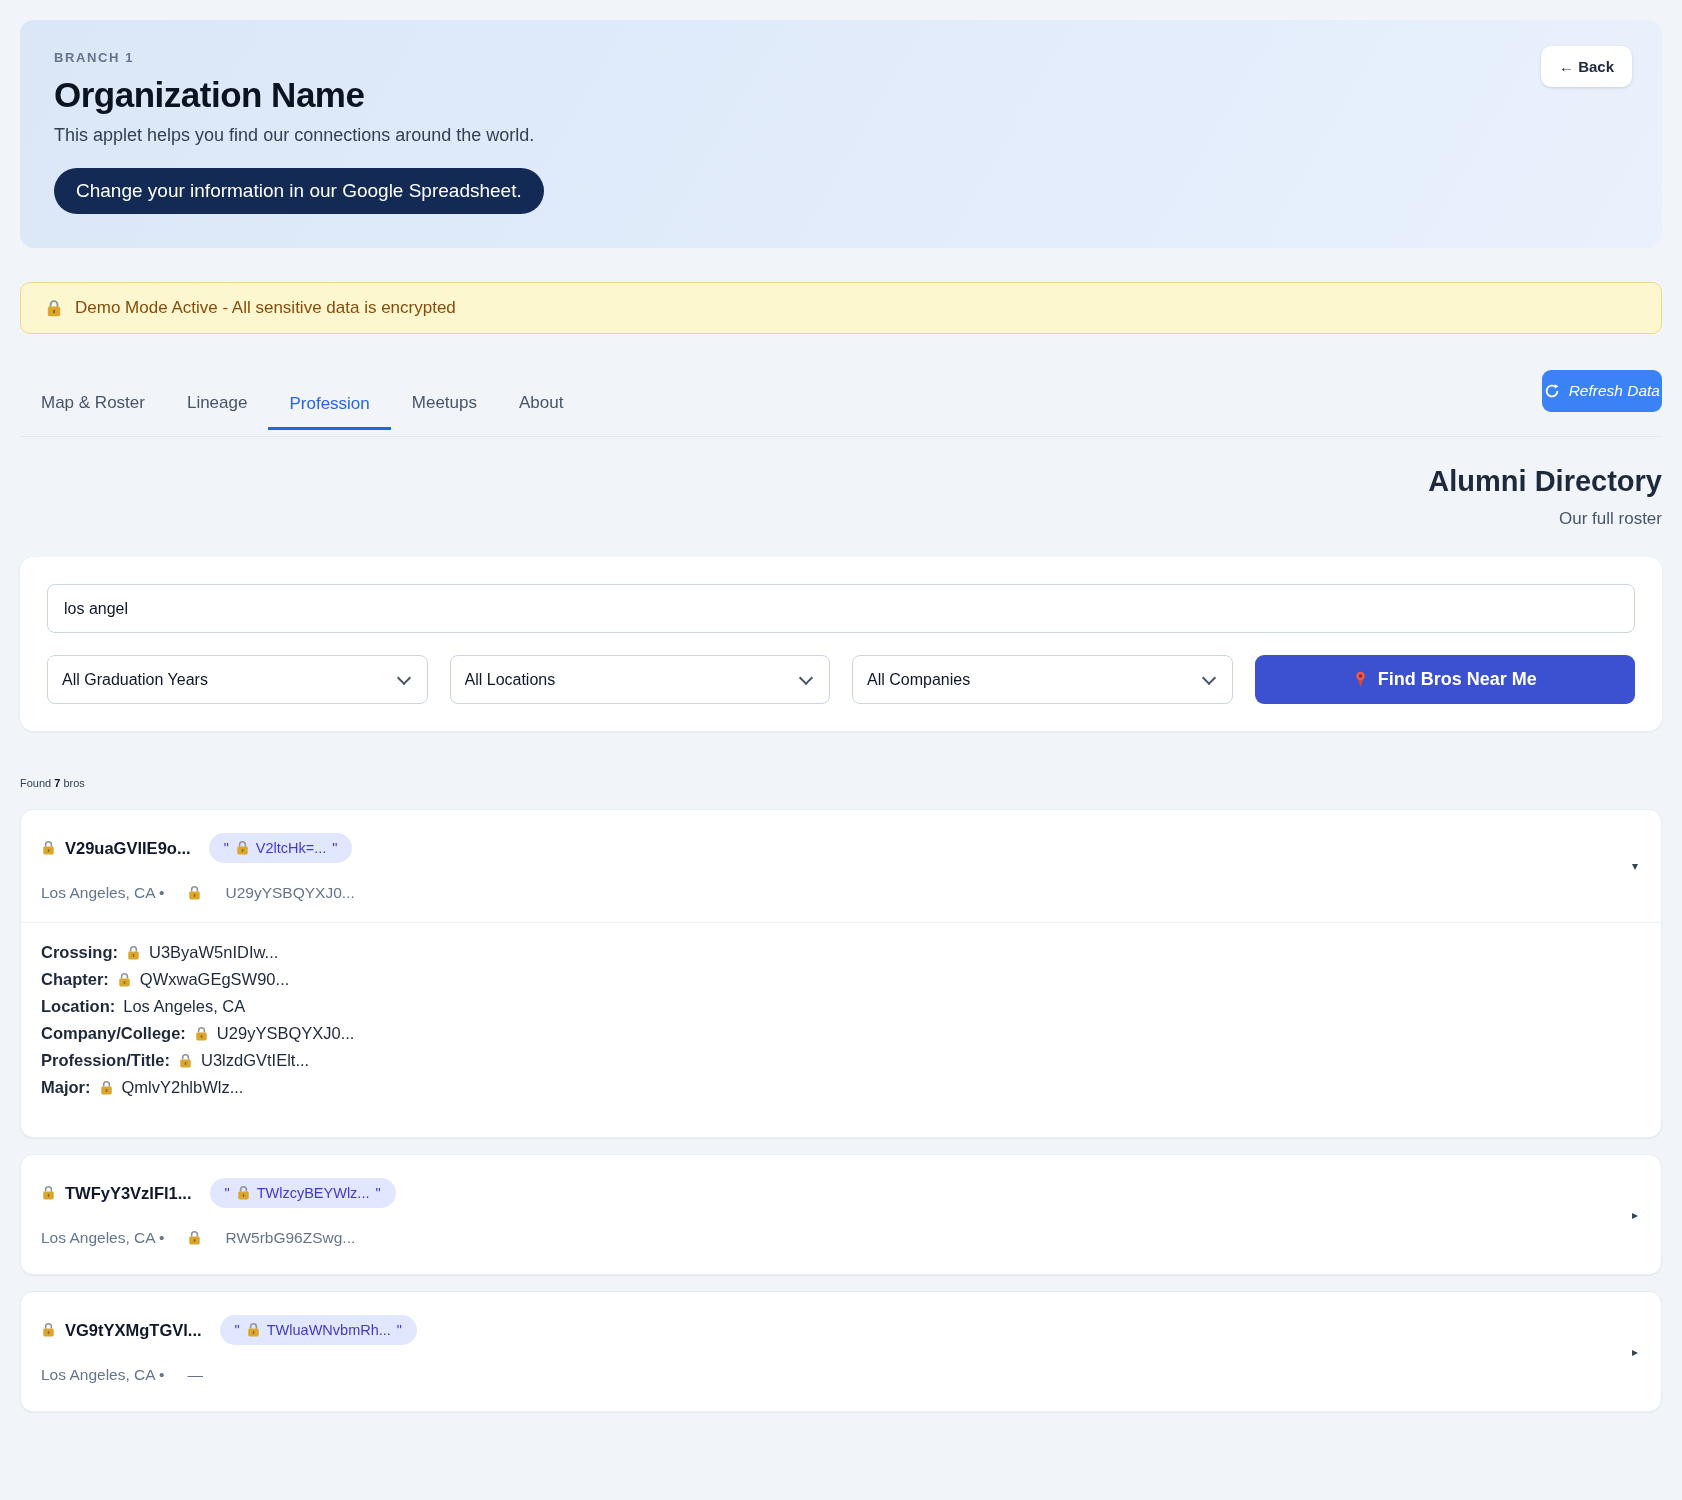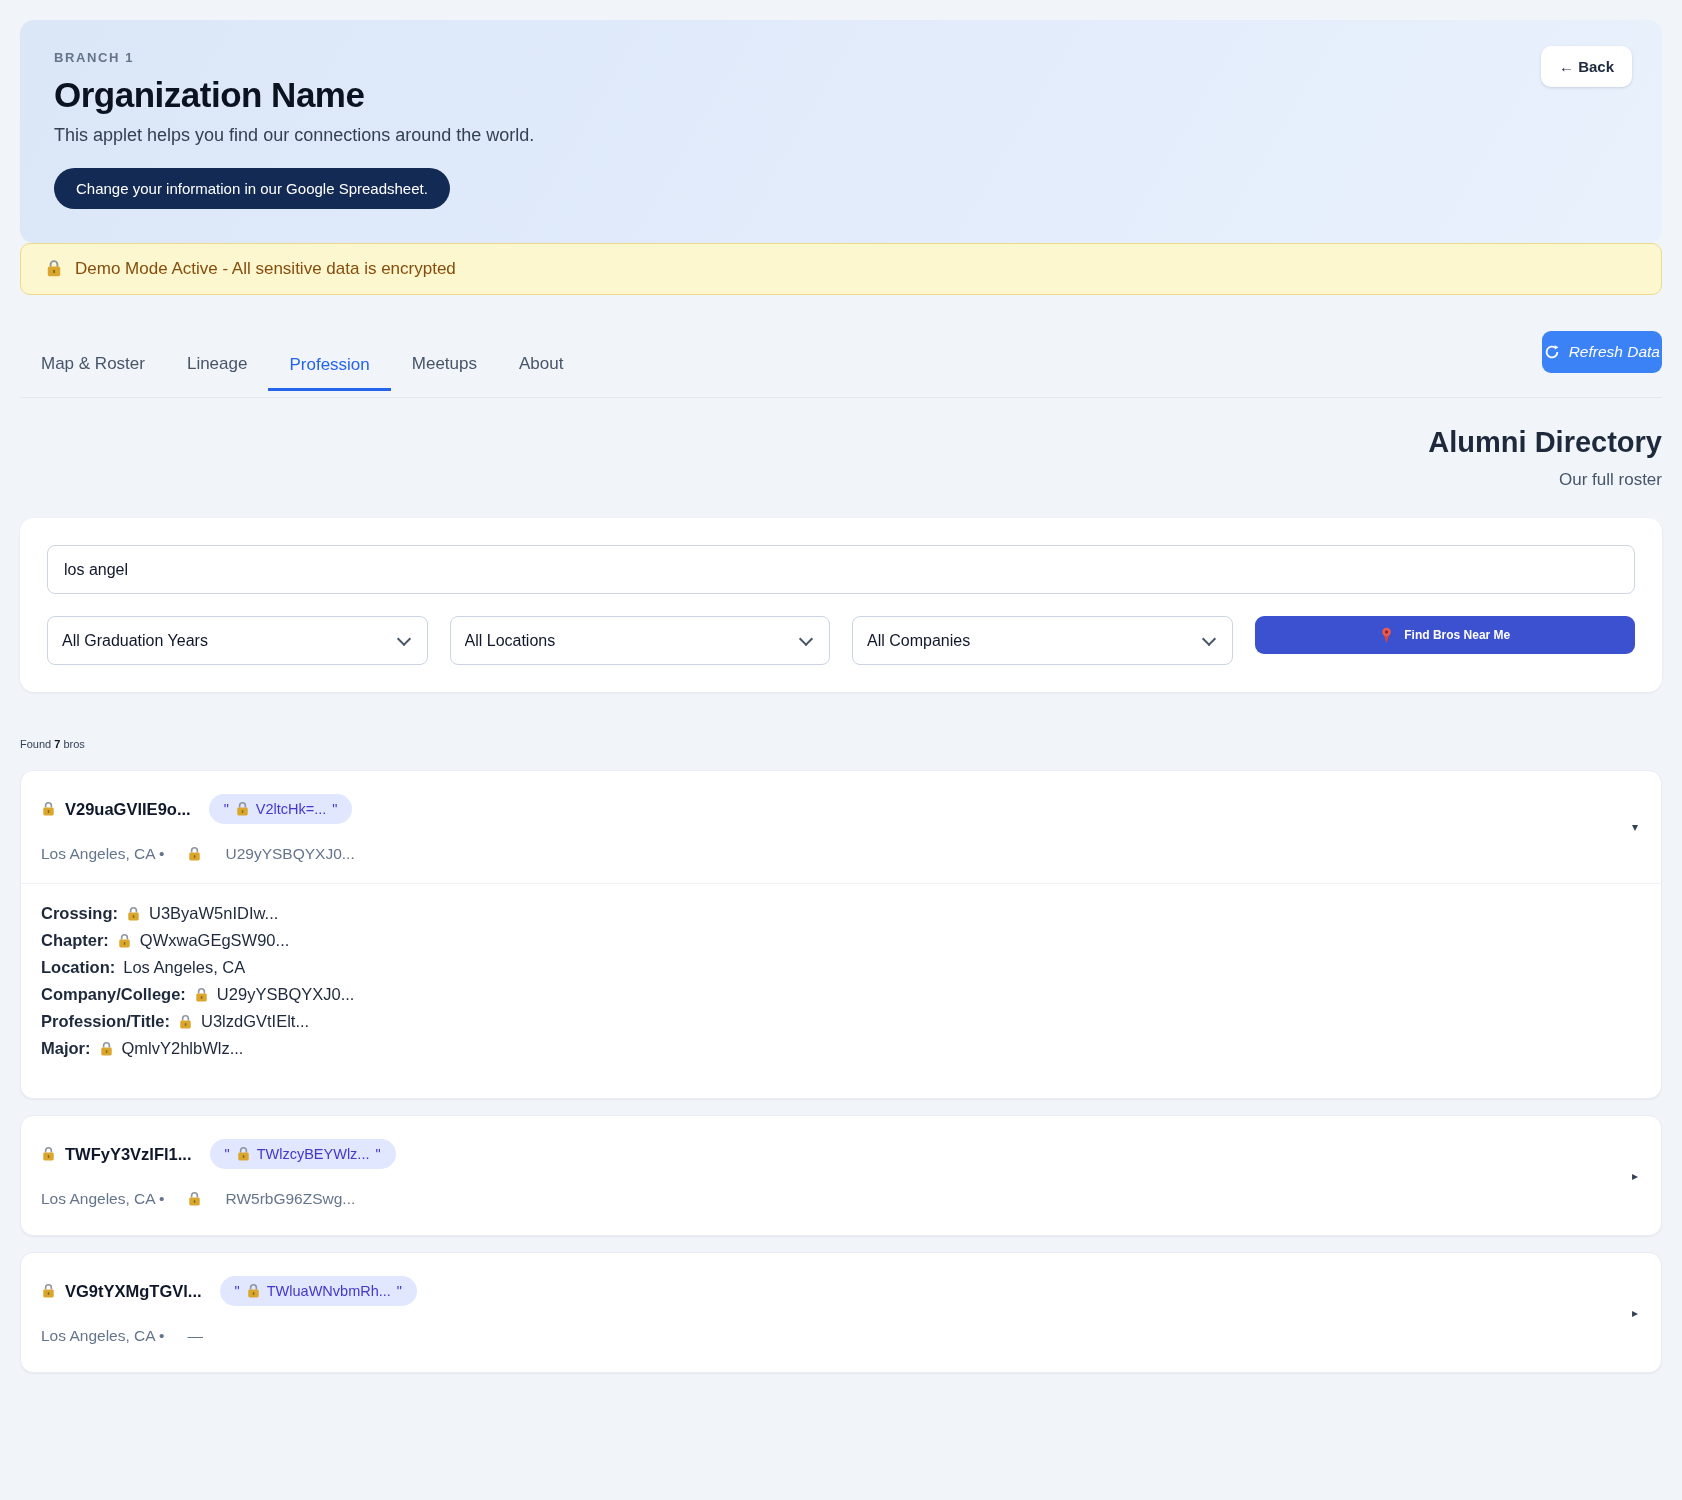--- a/index.html
+++ b/index.html
@@ -18,35 +18,35 @@
   .hero {
     position: relative;
     background: linear-gradient(120deg, #dbe6f7 0%, #e2ecfb 55%, #e9f1fc 100%);
     border-radius: 14px;
     padding: 30px 34px 34px;
   }
   .hero-branch { font-size: 13px; font-weight: 700; letter-spacing: 1.6px; color: #64748b; }
   .hero-title { font-size: 35px; font-weight: 700; margin: 10px 0 10px; color: #0b1220; letter-spacing: -0.5px; }
   .hero-sub { font-size: 18px; color: #334155; margin: 0 0 22px; }
   .hero-cta {
-    display: inline-block; background: #132a55; color: #fff; font-size: 15px;
+    display: inline-block; background: #132a55; color: #fff; font-size: 19px;
     padding: 12px 22px; border-radius: 999px; border: none; cursor: pointer;
     font-family: inherit;
   }
   .back-btn {
     position: absolute; top: 26px; right: 30px; background: #fff; border: none;
     border-radius: 10px; padding: 12px 18px; font-size: 15px; font-weight: 700;
     color: #1e293b; box-shadow: 0 1px 3px rgba(15,23,42,.14); cursor: pointer;
     font-family: inherit;
   }
 
   
   .banner {
-    background: #fdf7cf; border: 1px solid #eed889;
-    border-radius: 10px; padding: 15px 24px; display: flex; align-items: flex-start;
+    margin-top: 34px; background: #fdf7cf; border: 1px solid #eed889;
+    border-radius: 10px; padding: 15px 24px; display: flex; align-items: flex-end;
     gap: 12px; font-size: 17px; color: #854d0e;
   }
 
   
   .tabsrow { margin-top: 36px; display: flex; align-items: center; border-bottom: 1px solid #e2e8f0; }
   .tab { padding: 16px 21px; font-size: 17px; color: #475569; cursor: pointer; white-space: nowrap; }
   .tab.active {
     color: #2563eb; padding-bottom: 13px; border-bottom: 3px solid #2563eb; margin-bottom: -1px;
   }
   .refresh-btn {
@@ -75,22 +75,22 @@
     width: 100%; height: 49px; appearance: none; -webkit-appearance: none;
     border: 1px solid #cbd5e1; border-radius: 8px; background: #fff;
     padding: 0 42px 0 14px; font-size: 16px; font-family: inherit; color: #0f172a; cursor: pointer;
   }
   .selwrap::after {
     content: ""; position: absolute; right: 19px; top: 50%; width: 8px; height: 8px;
     border-right: 2px solid #475569; border-bottom: 2px solid #475569;
     transform: translateY(-70%) rotate(45deg); pointer-events: none;
   }
   .find-btn {
-    height: 38px; border: none; border-radius: 9px; background: #3c51cf; color: #fff;
-    font-size: 12px; font-weight: 700; display: inline-flex; align-items: center;
+    height: 49px; border: none; border-radius: 9px; background: #3c51cf; color: #fff;
+    font-size: 18px; font-weight: 700; display: inline-flex; align-items: center;
     justify-content: center; gap: 10px; cursor: pointer; font-family: inherit;
   }
 
   
   .found { margin-top: 46px; font-size: 11px; color: #334155; }
   .found b { color: #0f172a; }
   .results { margin-top: 20px; }
   .card {
     margin-top: 16px; background: #fff; border: 1px solid #e8edf3; border-radius: 13px;
     box-shadow: 0 1px 2px rgba(15,23,42,.05); overflow: hidden;

